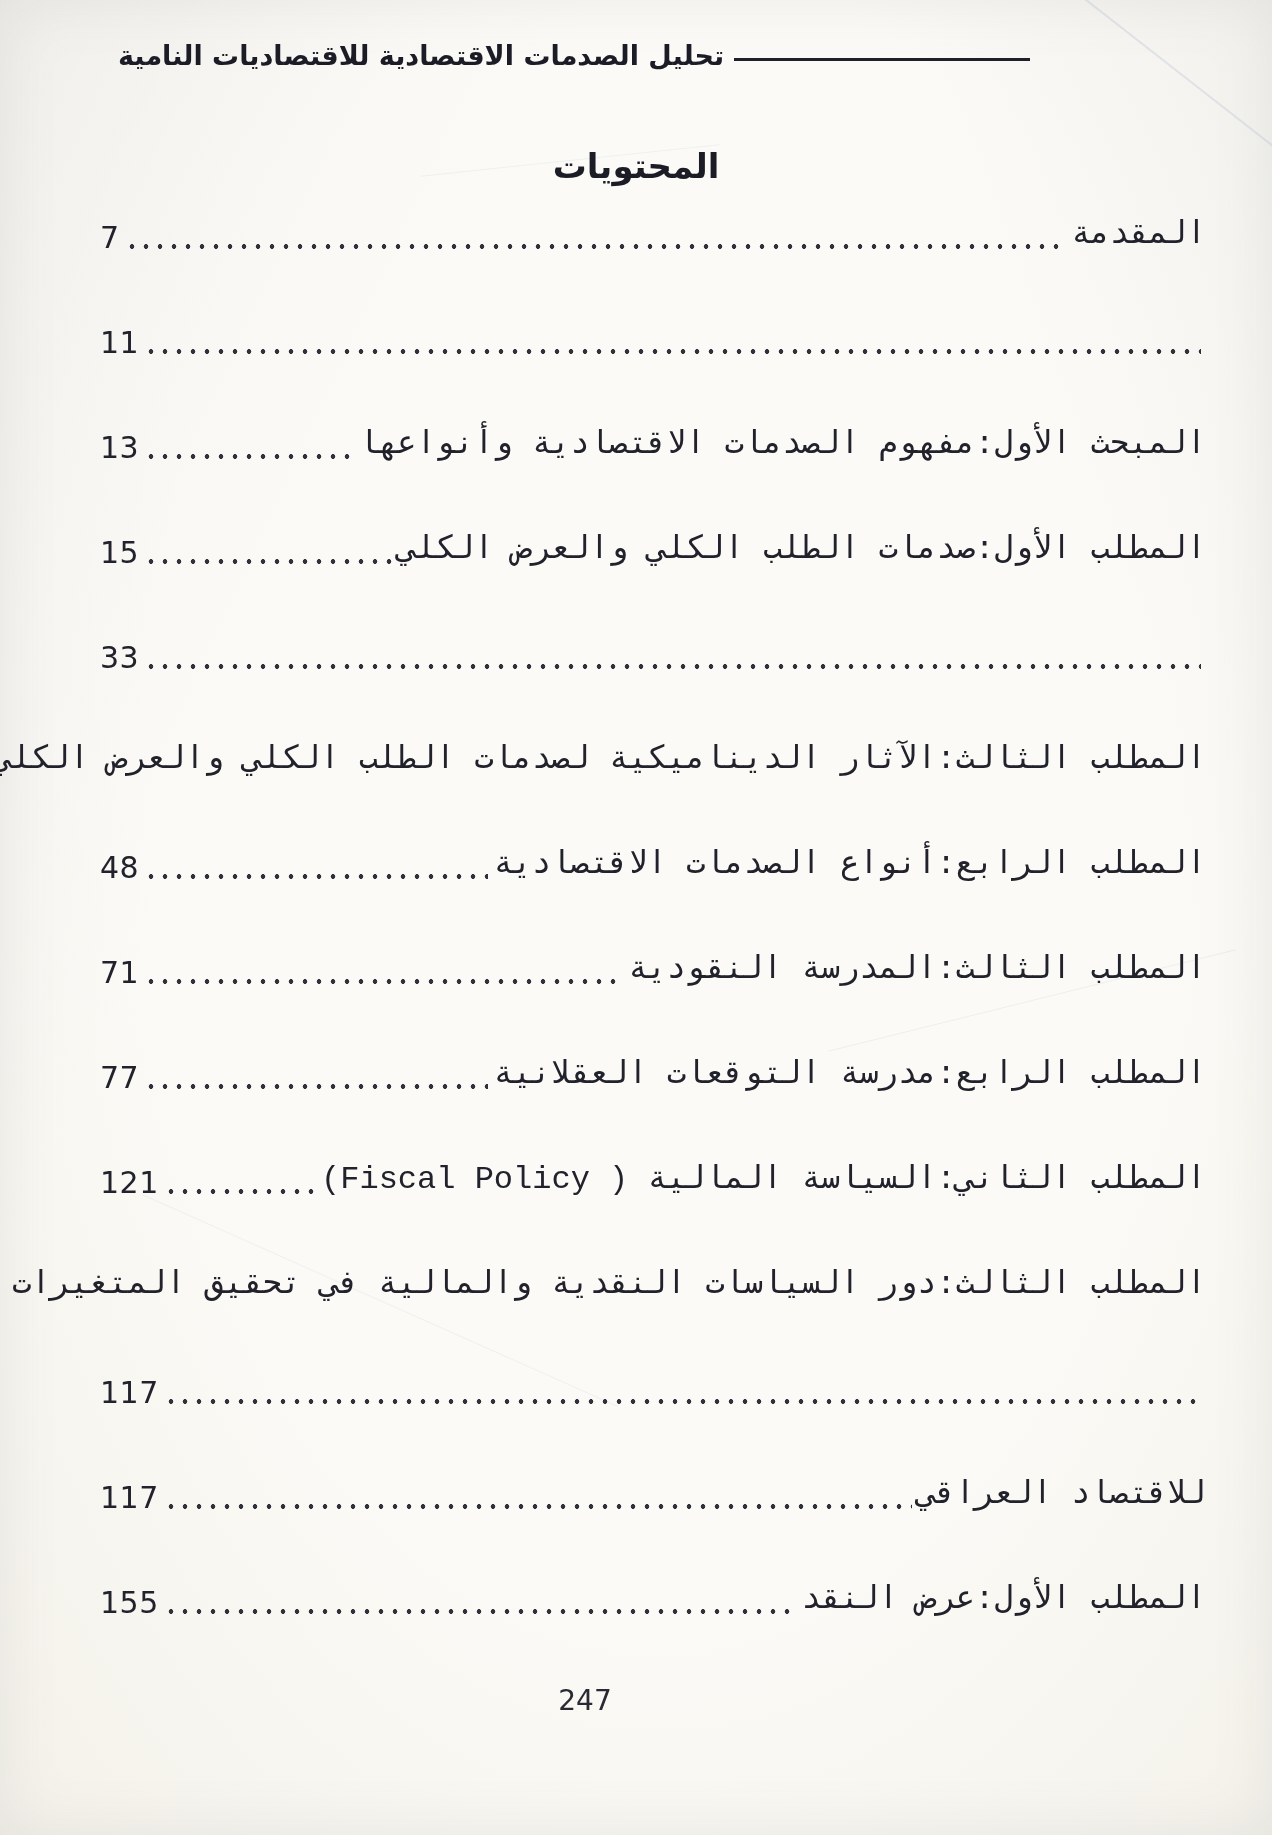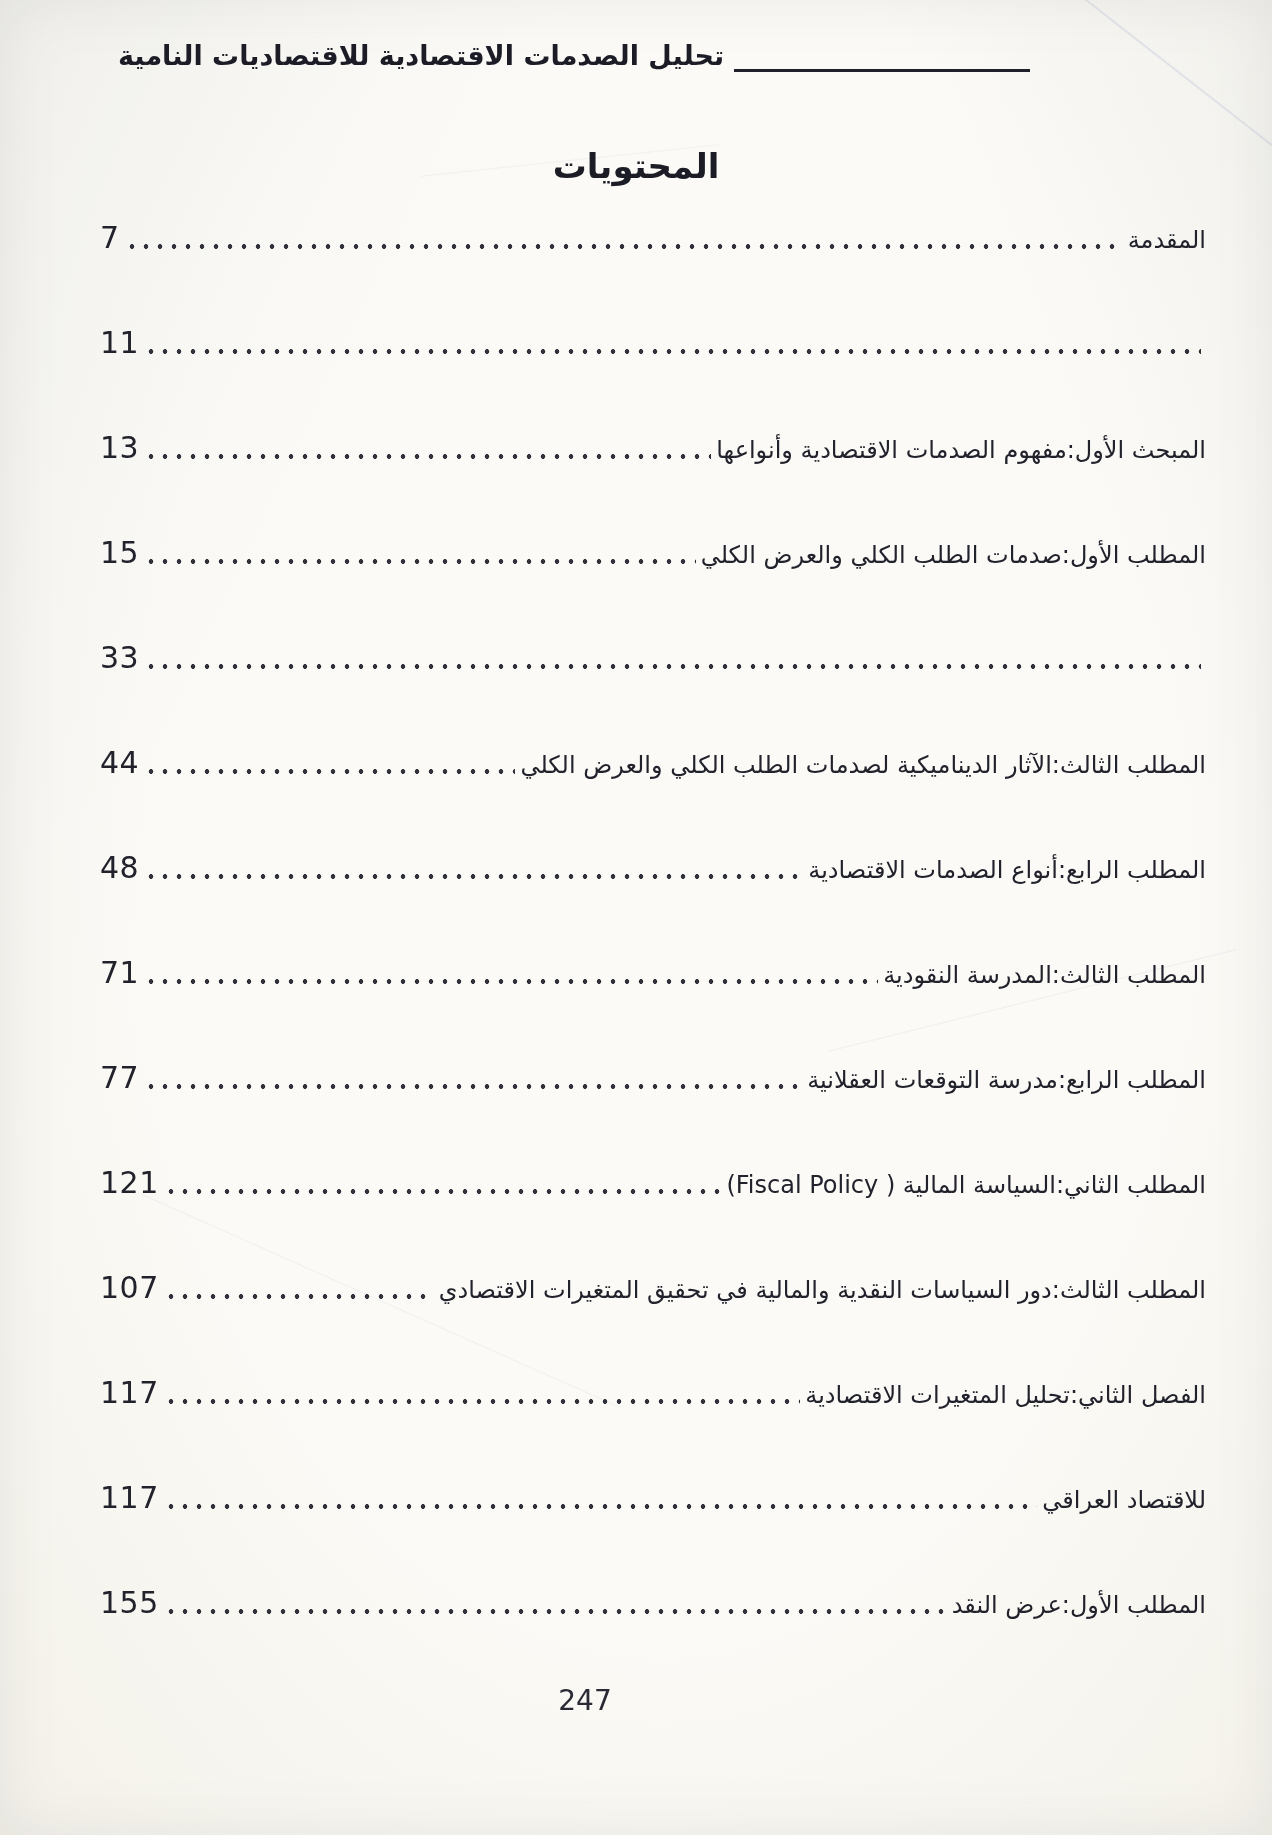--- a/index.html
+++ b/index.html
@@ -22,21 +22,21 @@
   
   .crease { position: absolute; pointer-events: none; background: rgba(140,155,195,0.20); }
   .crease-1 { width: 270px; height: 2px; top: 70px;  right: -40px;  transform: rotate(38deg); }
   .crease-2 { width: 420px; height: 1px; top: 1000px; right: 30px;  transform: rotate(-14deg); opacity:.6; }
   .crease-3 { width: 520px; height: 1px; top: 1300px; left: 120px; transform: rotate(24deg); opacity:.5; }
   .crease-4 { width: 300px; height: 1px; top: 160px; left: 420px; transform: rotate(-6deg); opacity:.5; }
 
   
   .header {
     position: absolute; top: 40px; left: 118px; right: 242px;
-    display: flex; align-items: flex-end;
+    display: flex; align-items: flex-start;
   }
   .header-title {
     font-weight: bold; font-size: 27px; line-height: 1.2;
     white-space: nowrap; color: #1c1c26;
     direction: rtl;
   }
   .header-rule {
     flex: 1; height: 3px; background: #20202a;
     margin-left: 10px; margin-top: 18px;
   }
@@ -51,22 +51,23 @@
   
   .toc {
     position: absolute; top: 212px; left: 100px; right: 66px;
     direction: rtl;
   }
   .toc-row {
     display: flex; align-items: flex-end;
     height: 44px; margin-bottom: 61px;
   }
   .toc-title {
-    font-size: 24px; line-height: 1.3; white-space: nowrap;
+    font-size: 32px; line-height: 1.3; white-space: nowrap;
     color: #22222c;
+    font-family: Liberation Mono, monospace;
   }
   .leader {
     flex: 1; min-width: 10px; align-self: stretch;
     margin: 0 5px;
     background-image: radial-gradient(circle, #31313c 2.1px, rgba(0,0,0,0) 2.6px);
     background-size: 14px 9px;
     background-repeat: repeat-x;
     background-position: left bottom 5px;
   }
   .toc-num {
@@ -156,21 +157,20 @@
     <span class="toc-num">121</span>
   </div>
 
   <div class="toc-row">
     <span class="toc-title">المطلب الثالث:دور السياسات النقدية والمالية في تحقيق المتغيرات الاقتصادي</span>
     <span class="leader"></span>
     <span class="toc-num">107</span>
   </div>
 
   <div class="toc-row">
-    <span class="toc-title">الفصل الثاني:تحليل المتغيرات الاقتصادية</span>
     <span class="leader"></span>
     <span class="toc-num">117</span>
   </div>
 
   <div class="toc-row">
     <span class="toc-title">للاقتصاد العراقي</span>
     <span class="leader"></span>
     <span class="toc-num">117</span>
   </div>
 

